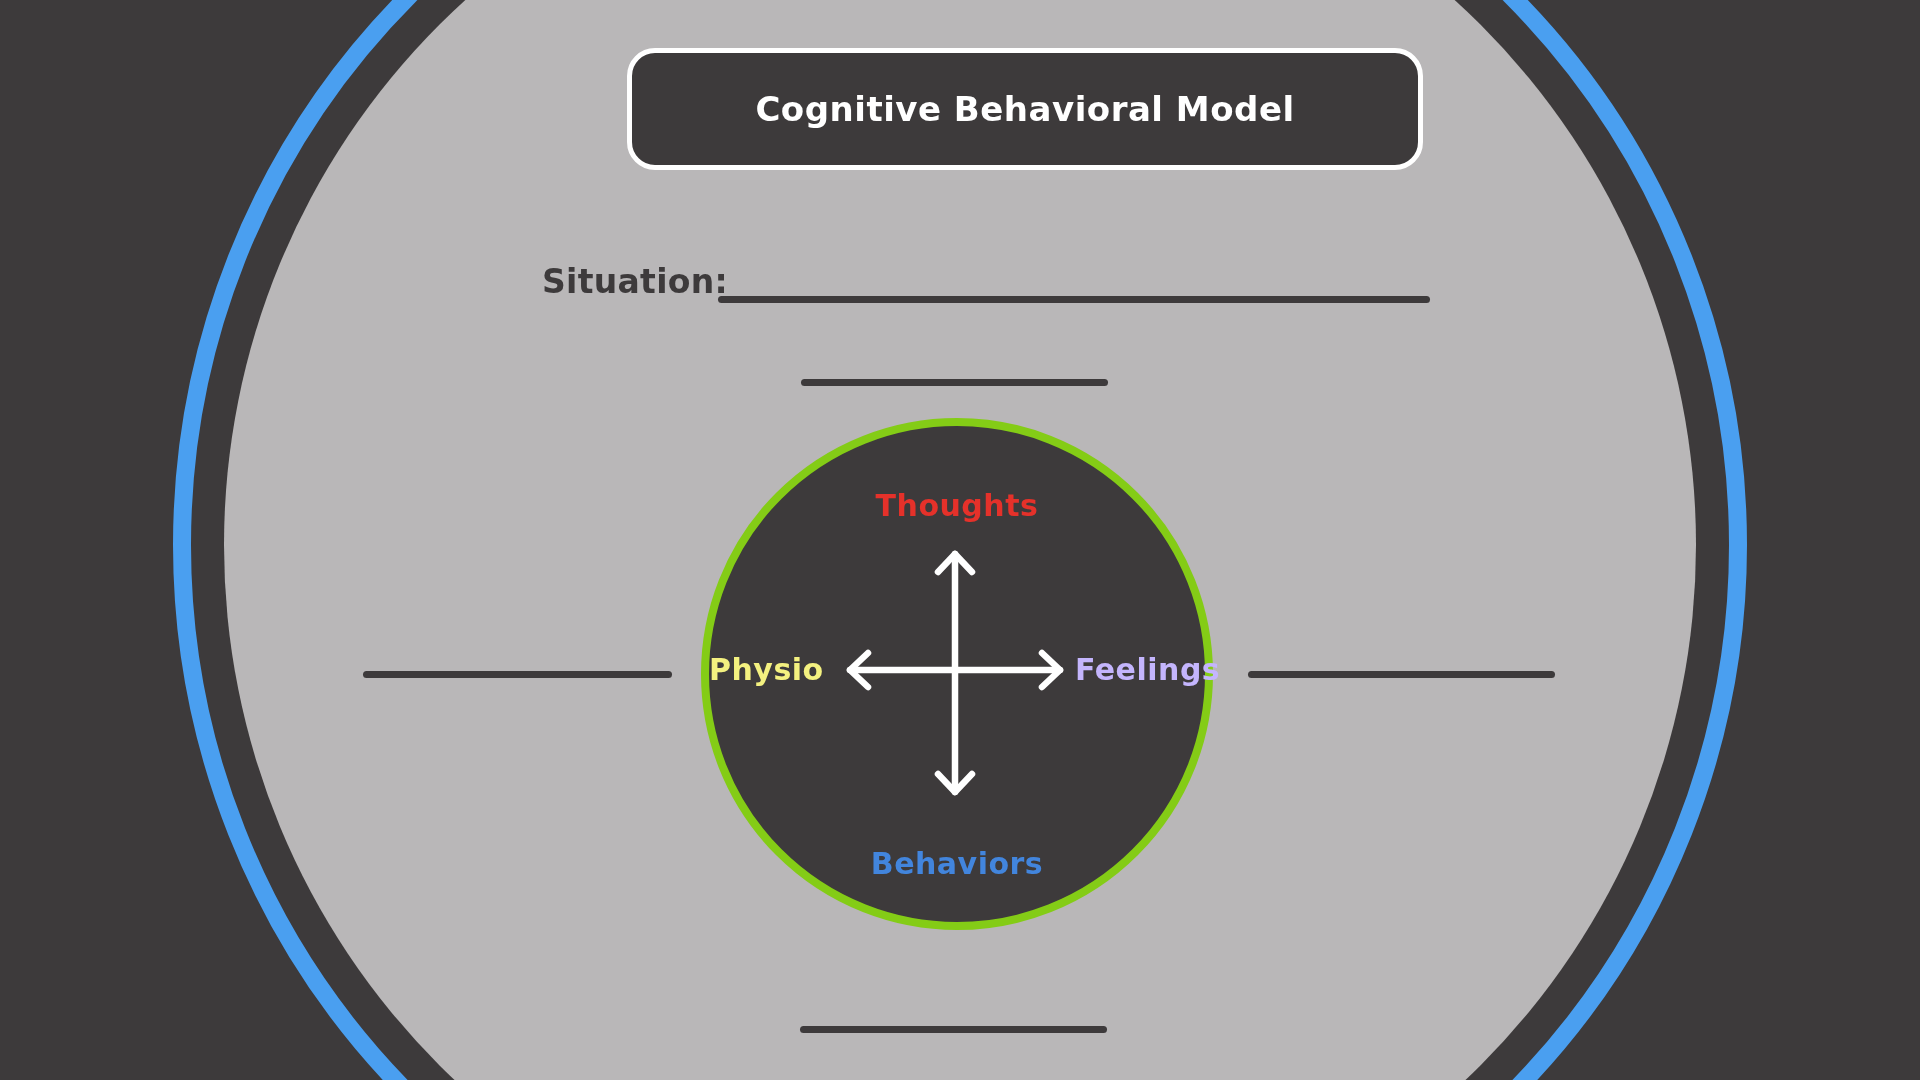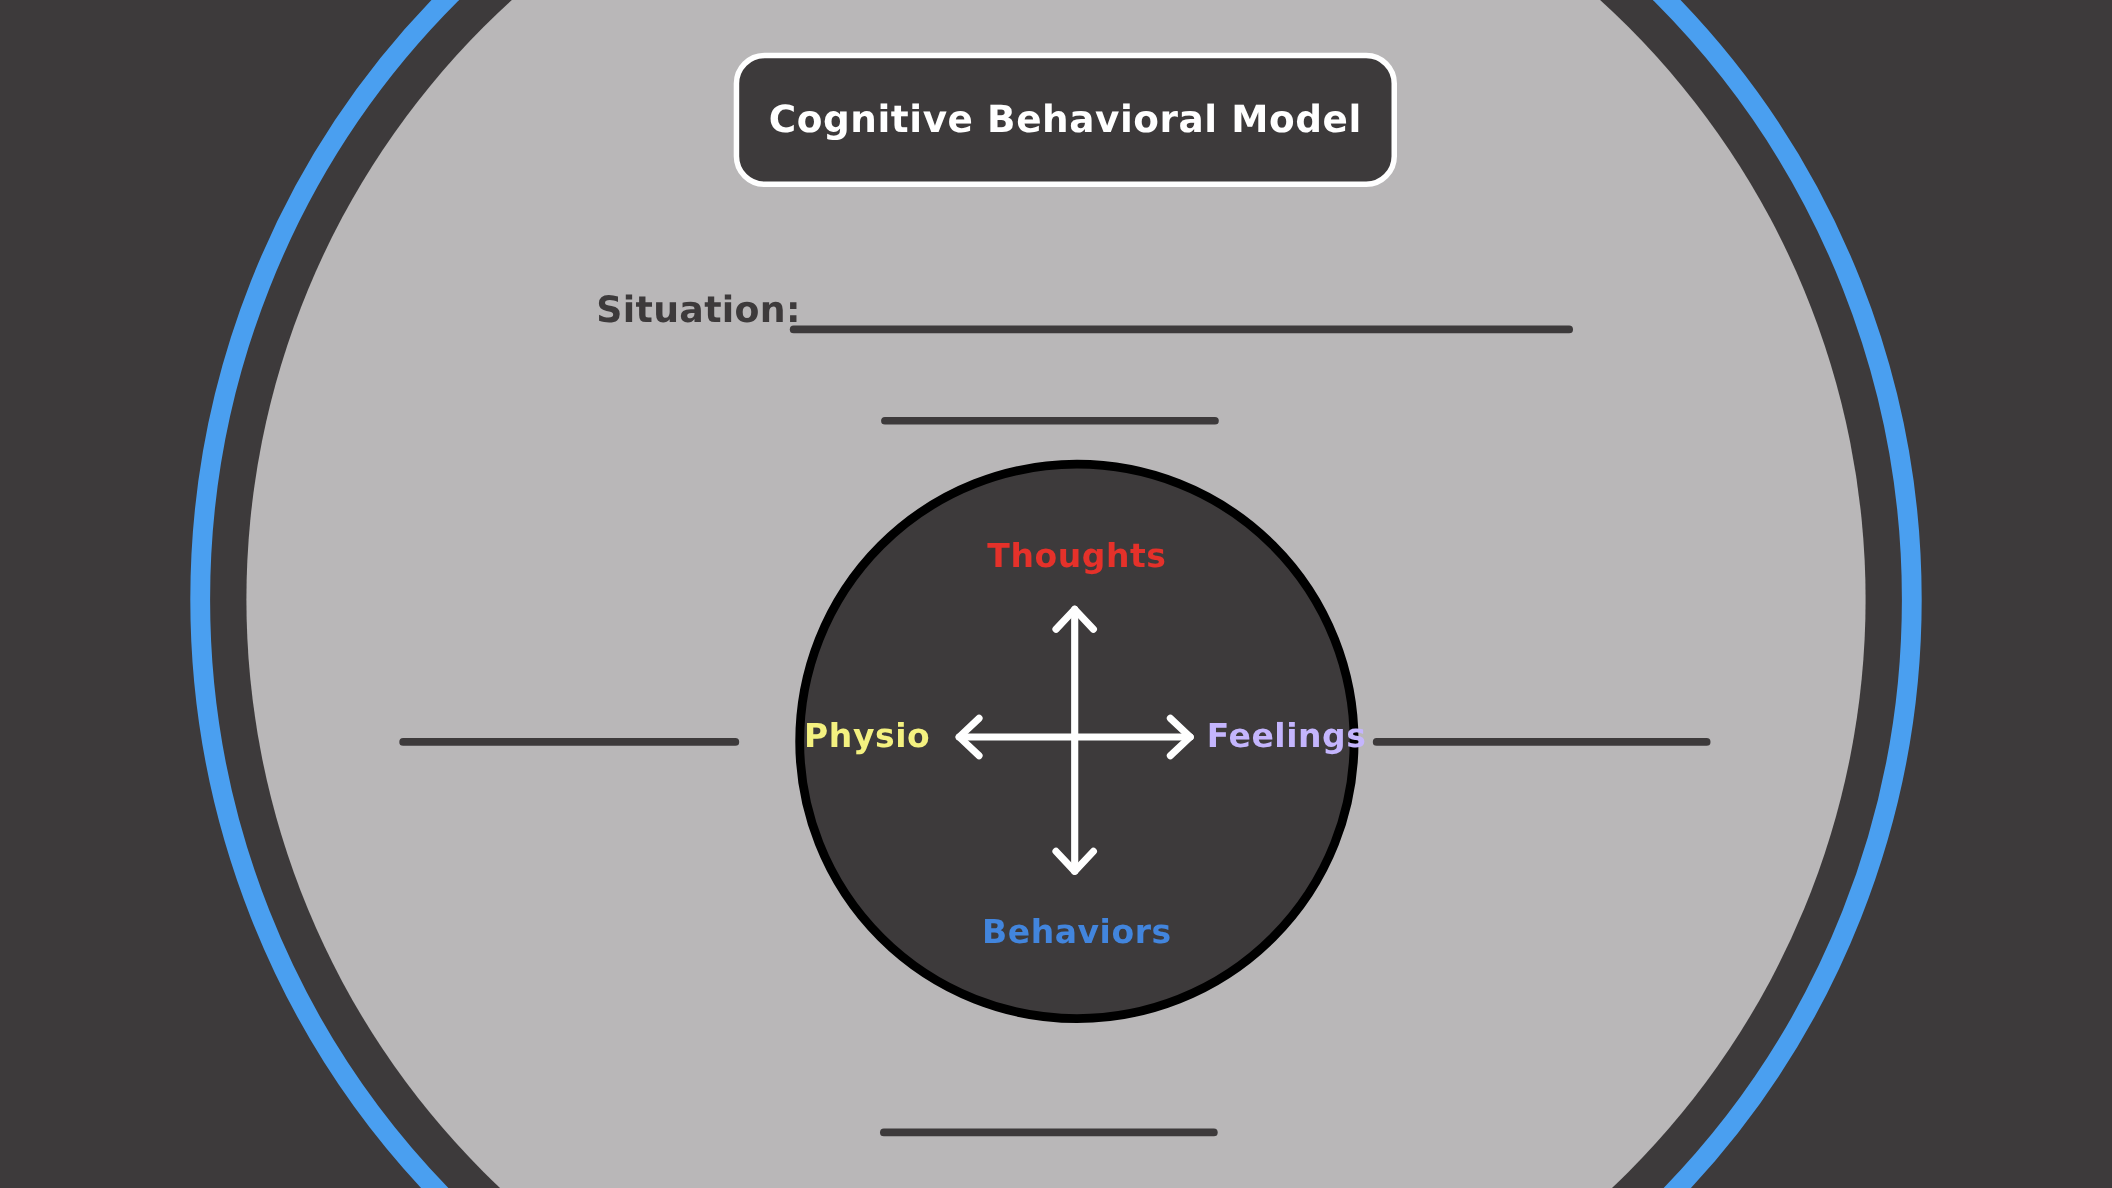--- a/index.html
+++ b/index.html
@@ -7,48 +7,48 @@
     width: 1920px; height: 1080px;
     background: #3d3a3b;
     overflow: hidden;
     position: relative;
     font-family: "DejaVu Sans", "Liberation Sans", sans-serif;
   }
   .bg-svg { position: absolute; left: 0; top: 0; }
 
   .title-box {
     position: absolute; left: 627px; top: 48px;
-    width: 603px; height: 122px; box-sizing: border-box;
+    width: 796px; height: 122px; box-sizing: border-box;
     background: #3d3a3b;
     border: 5px solid #ffffff;
     border-radius: 28px;
     display: flex; align-items: center; justify-content: center;
-    color: #ffffff; font-size: 34px; font-weight: bold; letter-spacing: 0.5px; margin-left: 40px;
+    color: #ffffff; font-size: 34px; font-weight: bold; letter-spacing: 0.5px;
   }
 
   .situation-label {
     position: absolute; left: 542px; top: 262px;
     font-size: 33px; font-weight: bold; color: #3d3a3b; letter-spacing: 0.3px;
   }
 
   .blank-line {
     position: absolute; height: 7px;
     background: #3d3a3b; border-radius: 4px;
   }
   #situation-line { left: 718px; top: 296px; width: 712px; }
   #line-top      { left: 801px; top: 379px;  width: 307px; }
   #line-left     { left: 363px; top: 671px;  width: 309px; }
   #line-right    { left: 1248px; top: 671px; width: 307px; }
   #line-bottom   { left: 800px; top: 1026px; width: 307px; }
 
   .center-circle {
-    position: absolute; left: 723px; top: 418px;
+    position: absolute; left: 701px; top: 418px;
     width: 496px; height: 496px;
     background: #3d3a3b;
-    border: 8px solid #000000;
+    border: 8px solid #84cc16;
     border-radius: 50%;
   }
   .center-circle .arrows { position: absolute; left: 0; top: 0; }
 
   .node-label {
     position: absolute;
     font-size: 30px; font-weight: bold; letter-spacing: 0.5px;
     line-height: 36px; white-space: nowrap;
   }
   #node-thoughts  { left: 0; right: 0; top: 62px;  text-align: center; color: #e5312a; }
@@ -86,15 +86,15 @@
       <path d="M229,348 L246,366 L263,348"></path>
 
       <path d="M141,244 L351,244"></path>
       <path d="M159,227 L141,244 L159,261"></path>
       <path d="M333,227 L351,244 L333,261"></path>
     </g>
   </svg>
 
   <div class="node-label" id="node-thoughts" style="color: rgb(229, 49, 42);">Thoughts</div>
   <div class="node-label" id="node-feelings" style="color: #c4b5fd;">Feelings</div>
-  <div class="node-label" id="node-behaviors" style="color: rgb(66, 133, 221);">Behaviors</div>
+  <div class="node-label" id="node-behaviors" style="color: rgb(66, 133, 221); margin-top: 16px;">Behaviors</div>
   <div class="node-label" id="node-physio" style="color: rgb(244, 241, 128);">Physio</div>
 </div>
 
 </body></html>

